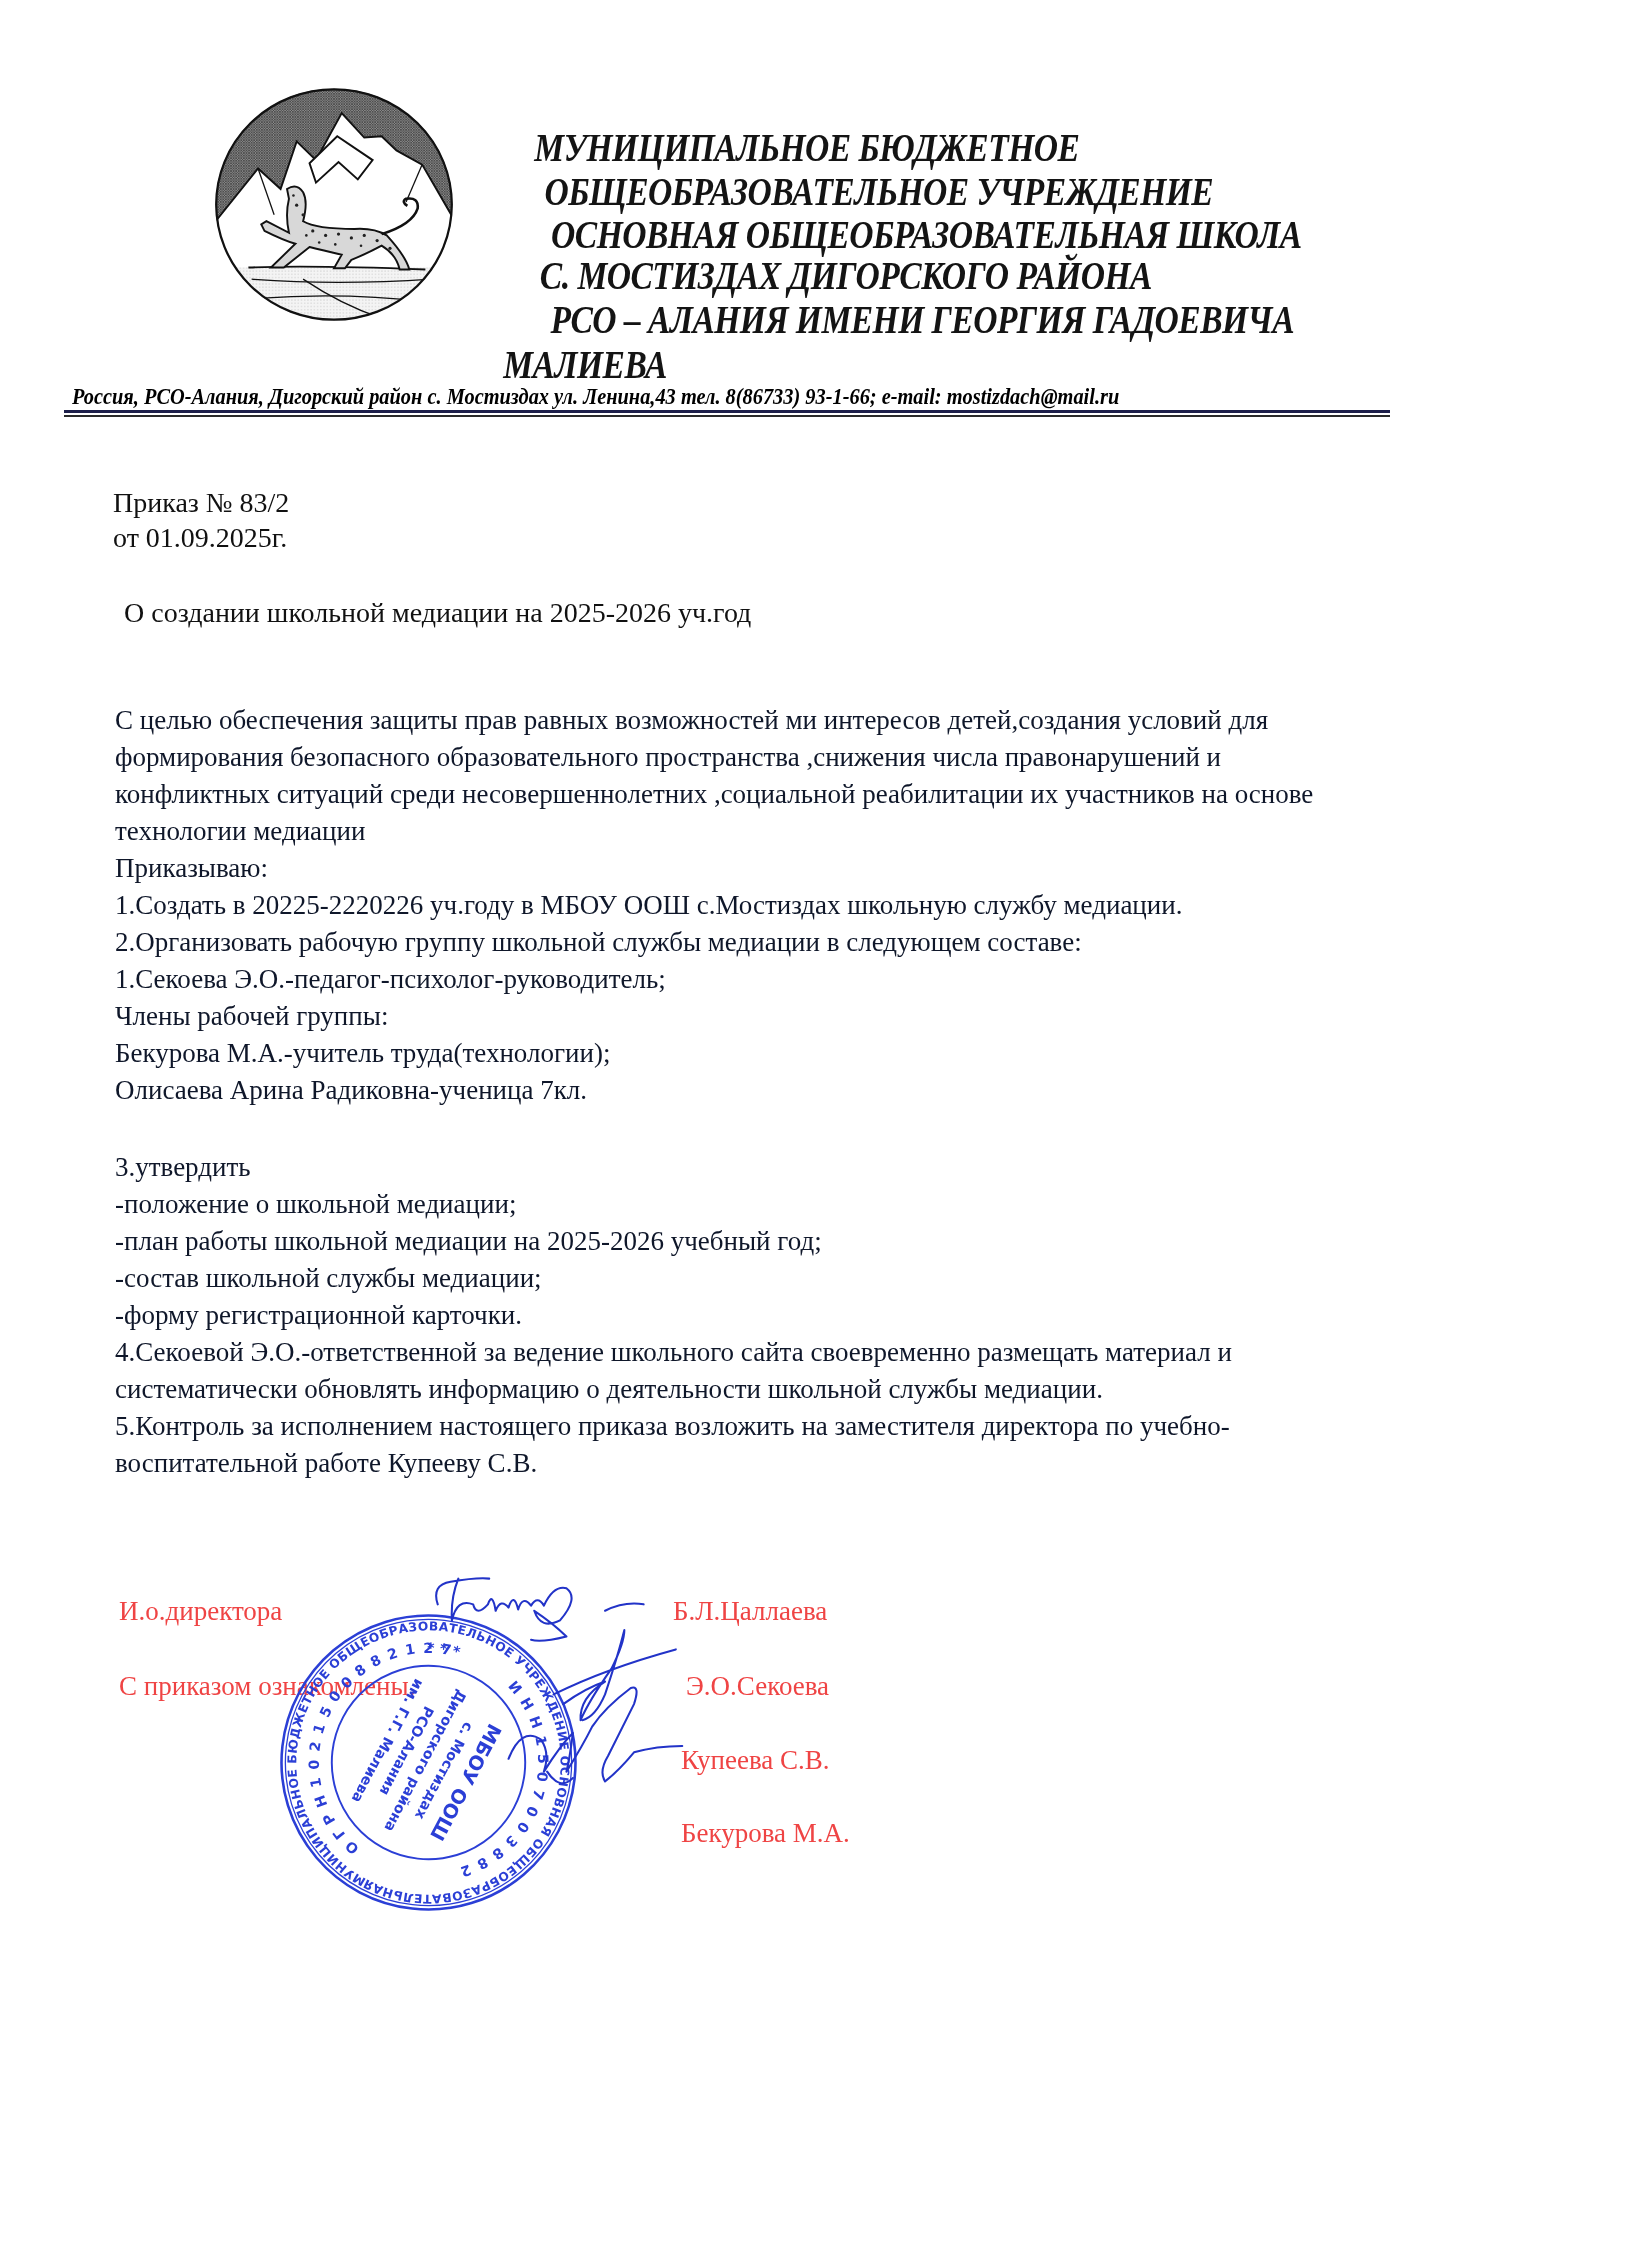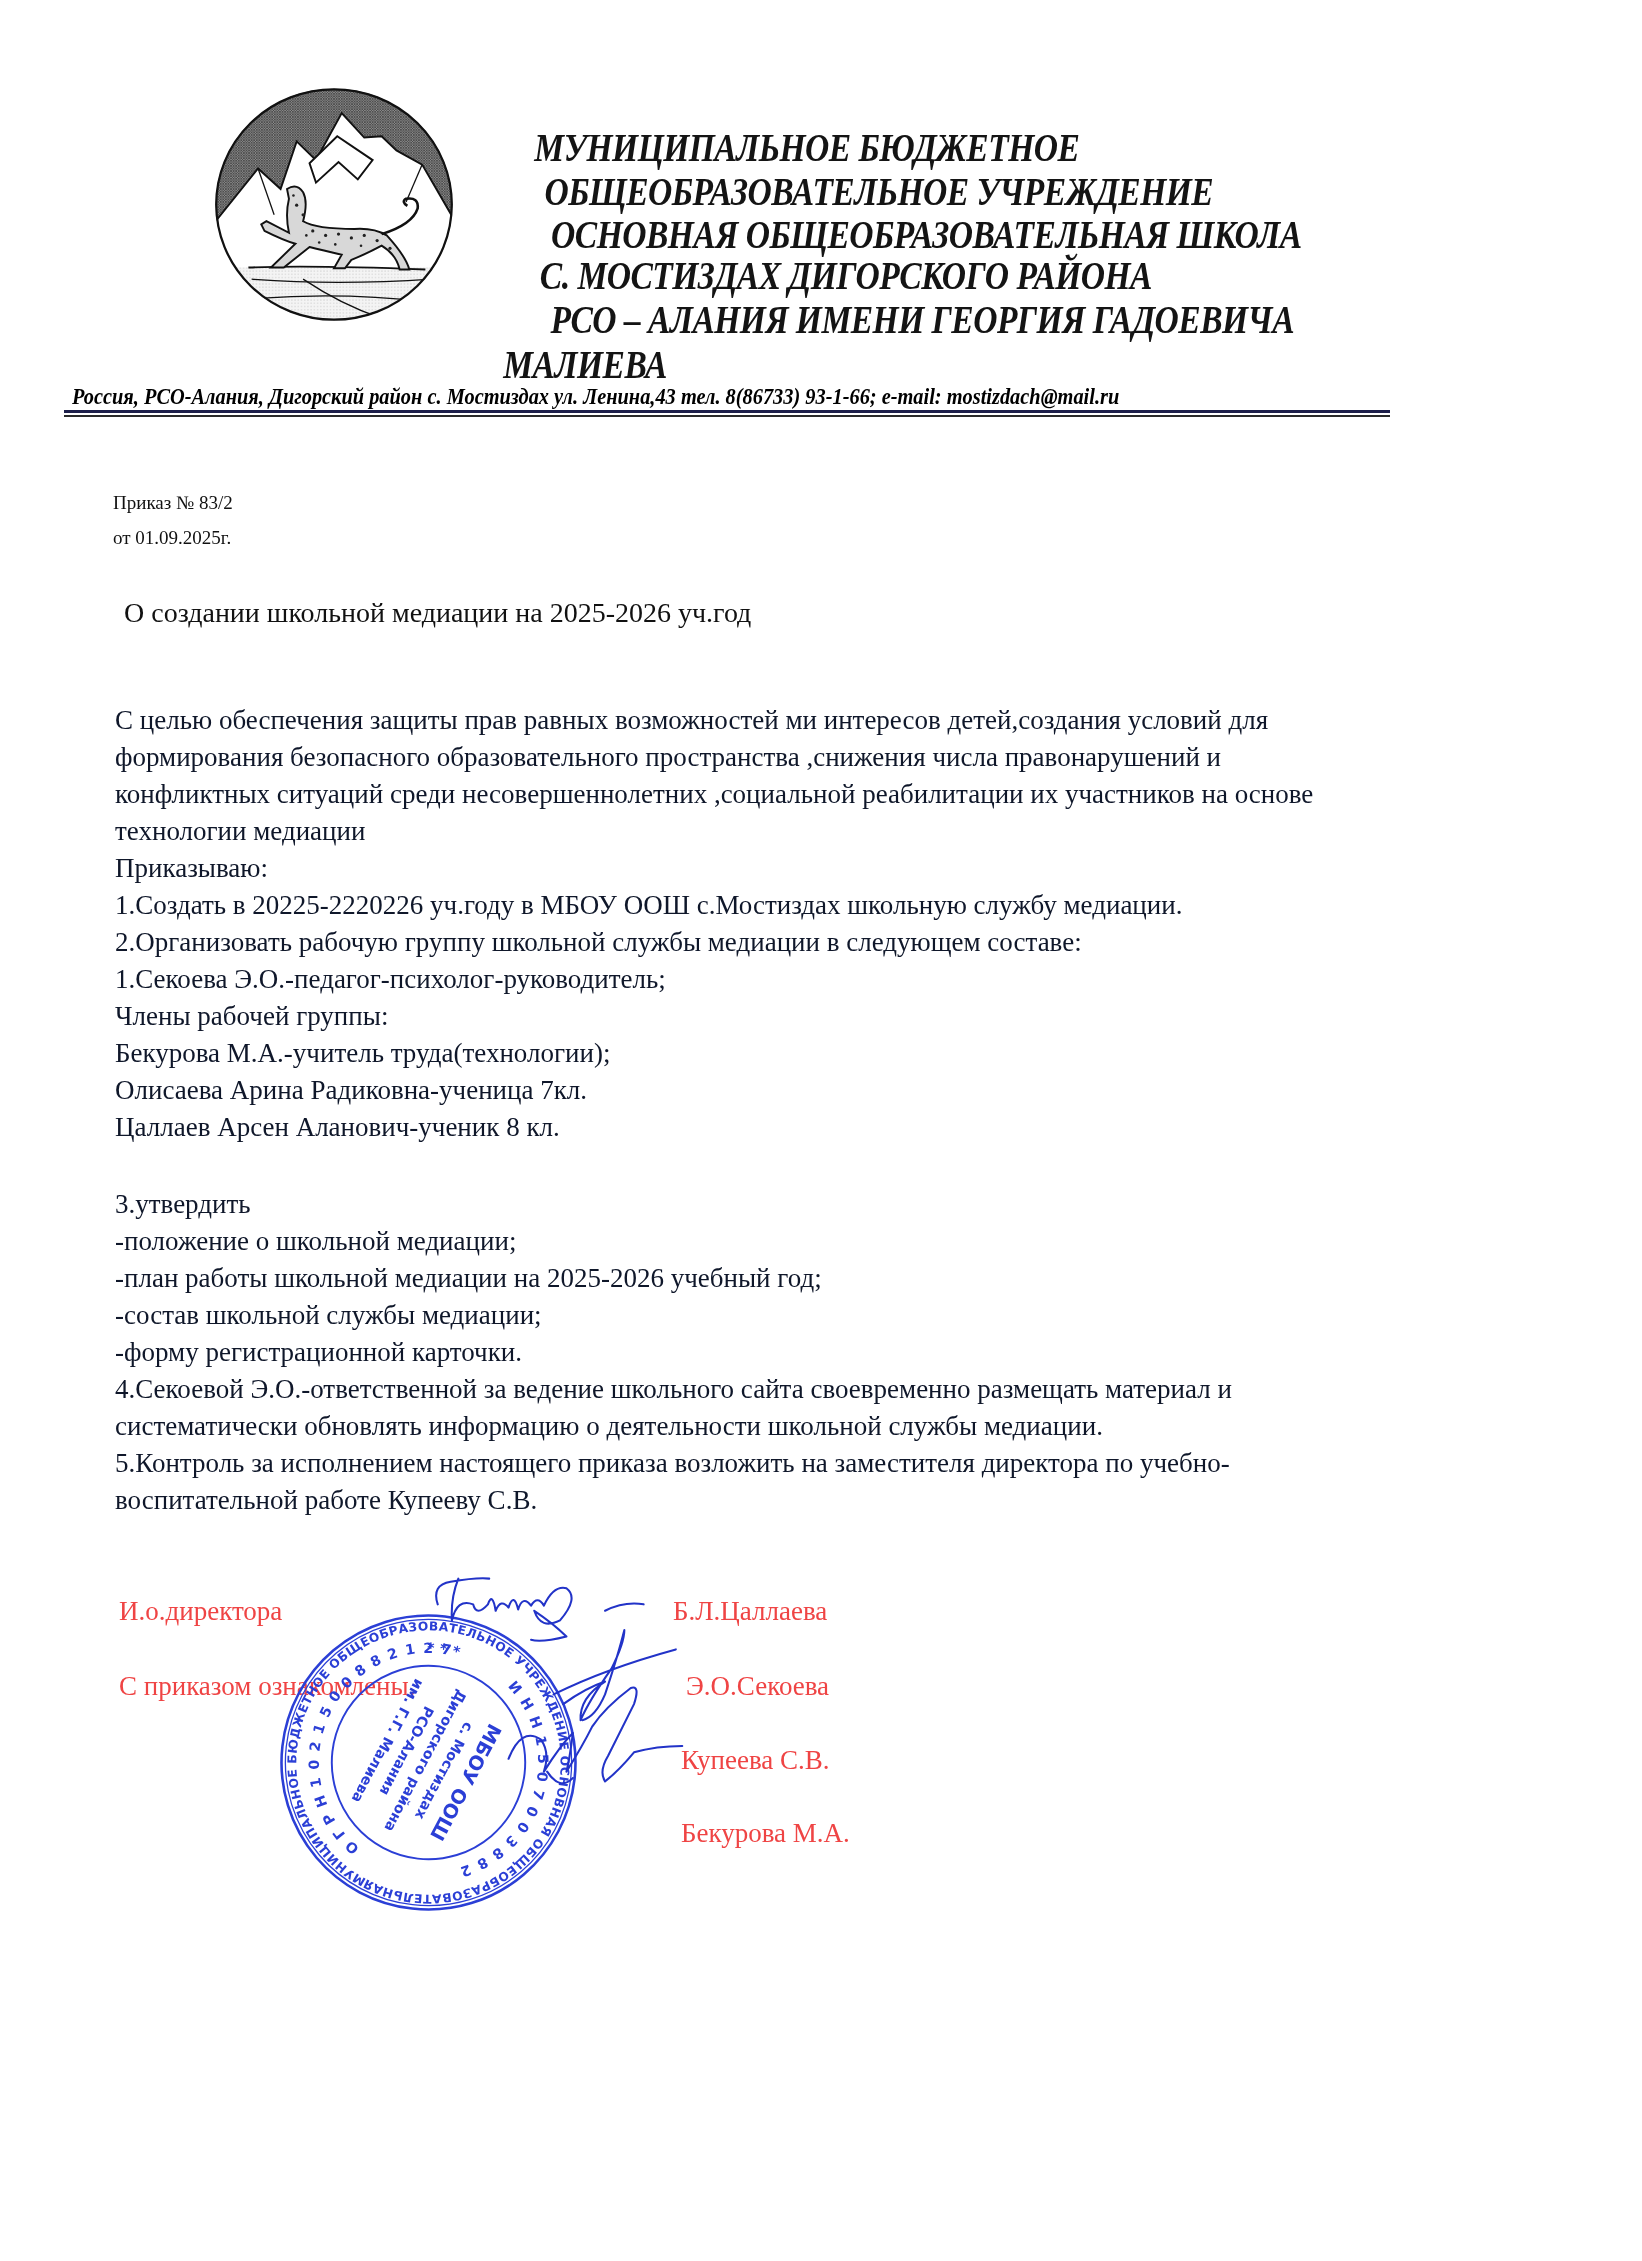--- a/index.html
+++ b/index.html
@@ -8,21 +8,21 @@
   
   #emblem { position: absolute; left: 213px; top: 86px; width: 242px; height: 237px; }
   .hdr { position: absolute; left: 490px; width: 902px; text-align: left; font-family: "Liberation Serif", serif; font-weight: bold; font-style: italic; font-size: 39px; line-height: 39px; color: #141414; letter-spacing: -0.6px; transform-origin: center; }
   .hdr span { display: inline-block; transform: scaleX(0.86); }
   #address { position: absolute; left: 72px; top: 384px; font-family: "Liberation Serif", serif; font-weight: bold; font-style: italic; font-size: 22.5px; line-height: 26px; color: #000000; white-space: nowrap; }
   #address span.inner { display: inline-block; transform-origin: left center; transform: scaleX(0.905); }
   #rule-thick { position: absolute; left: 64px; width: 1326px; top: 410px; height: 3.2px; background: #1d1f4a; }
   #rule-thin { position: absolute; left: 64px; width: 1326px; top: 415px; height: 1.9px; background: #2a2a2a; }
 
   
-  .ord { position: absolute; left: 113px; font-size: 19px; line-height: 35px; color: #111; white-space: nowrap; }
+  .ord { position: absolute; left: 113px; font-size: 28px; line-height: 35px; color: #111; white-space: nowrap; }
   #title { position: absolute; left: 124px; top: 594px; font-size: 28px; line-height: 37px; white-space: nowrap; }
 
   
   #body { position: absolute; left: 115px; top: 702px; width: 1417px; }
   .line { font-size: 27px; line-height: 37px; height: 37px; white-space: nowrap; color: #0f172a; }
   .gap { height: 40px; }
 
   
   .sig-label { position: absolute; font-size: 27px; line-height: 32px; white-space: nowrap; color: #ef4444; }
   #stamp { position: absolute; left: 277px; top: 1611px; width: 303px; height: 303px; }
@@ -101,21 +101,20 @@
   <div class="line">формирования безопасного образовательного пространства ,снижения числа правонарушений и</div>
   <div class="line">конфликтных ситуаций среди несовершеннолетних ,социальной реабилитации их участников на основе</div>
   <div class="line">технологии медиации</div>
   <div class="line">Приказываю:</div>
   <div class="line">1.Создать в 20225-2220226 уч.году  в МБОУ ООШ с.Мостиздах школьную службу медиации.</div>
   <div class="line">2.Организовать рабочую группу школьной службы медиации в следующем составе:</div>
   <div class="line">1.Секоева Э.О.-педагог-психолог-руководитель;</div>
   <div class="line">Члены рабочей группы:</div>
   <div class="line">Бекурова М.А.-учитель труда(технологии);</div>
   <div class="line">Олисаева Арина Радиковна-ученица 7кл.</div>
-  <div class="line">Цаллаев Арсен Аланович-ученик 8 кл.</div>
   <div class="gap"></div>
   <div class="line">3.утвердить</div>
   <div class="line">-положение о школьной медиации;</div>
   <div class="line">-план работы школьной медиации на 2025-2026 учебный год;</div>
   <div class="line">-состав школьной службы медиации;</div>
   <div class="line">-форму регистрационной карточки.</div>
   <div class="line">4.Секоевой Э.О.-ответственной за ведение школьного сайта своевременно размещать материал и</div>
   <div class="line">систематически обновлять информацию о деятельности школьной службы медиации.</div>
   <div class="line">5.Контроль за исполнением настоящего приказа возложить на заместителя директора по учебно-</div>
   <div class="line">воспитательной работе  Купееву С.В.</div>

